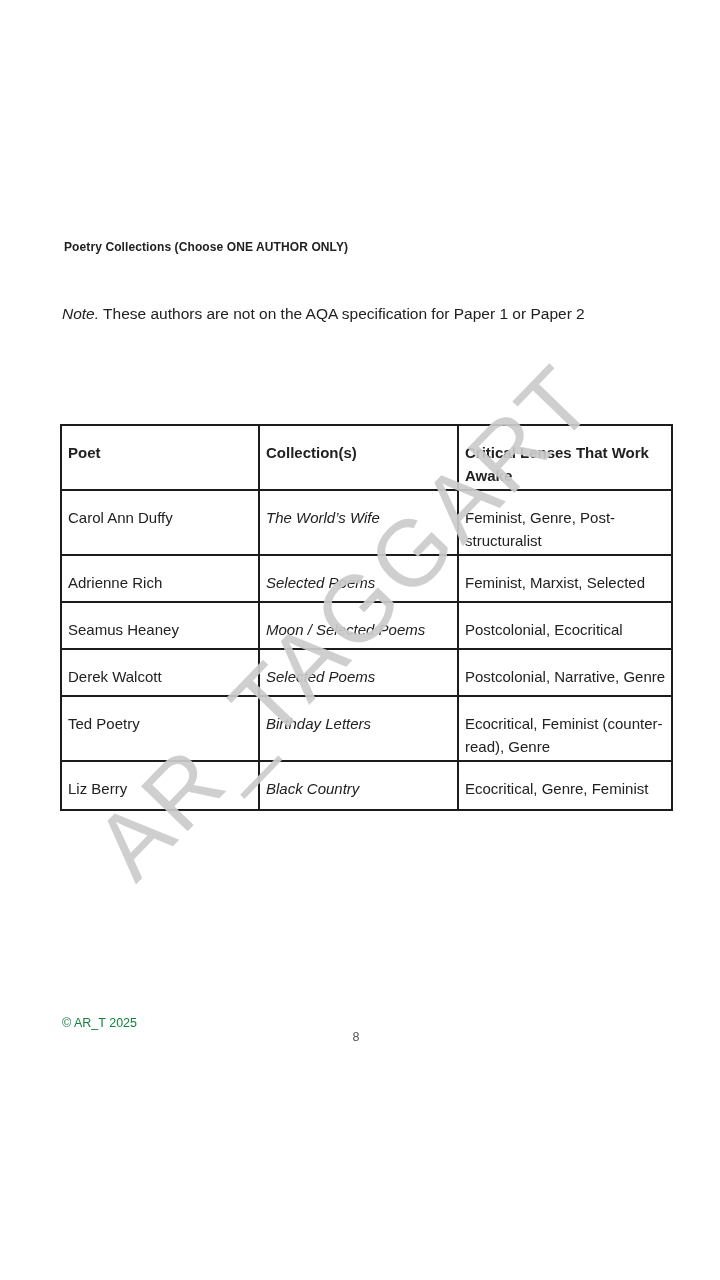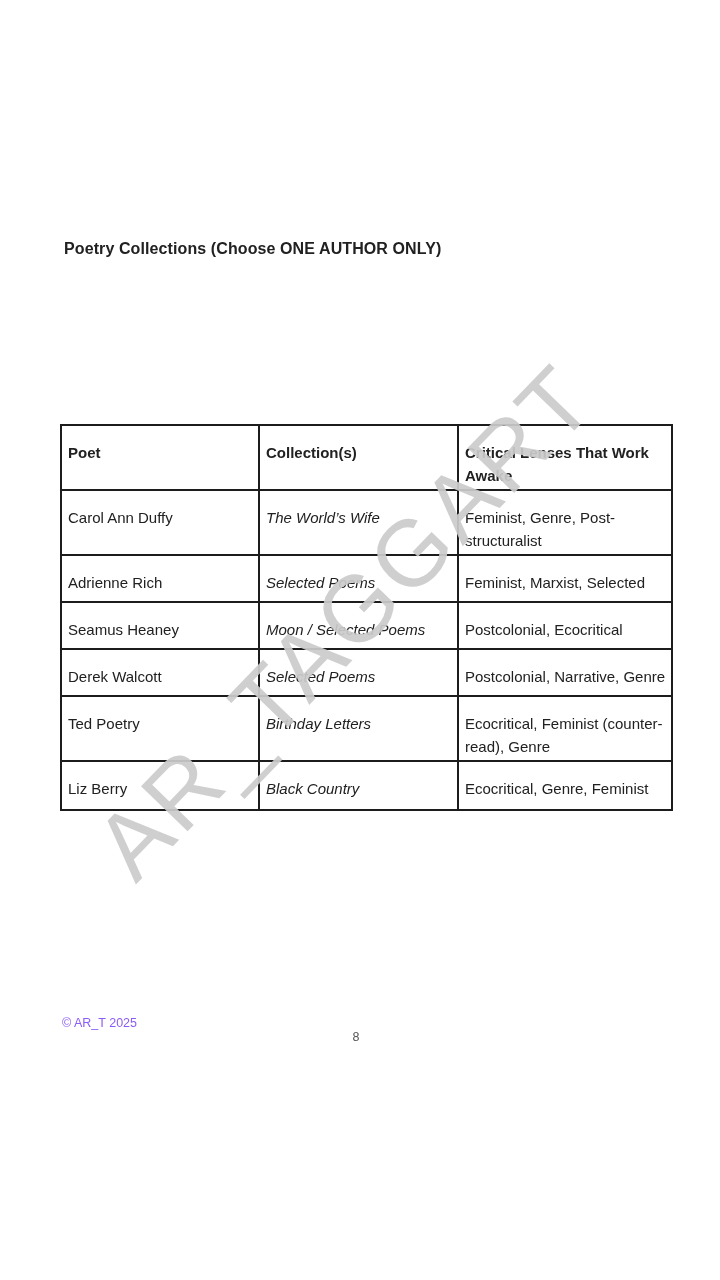--- a/index.html
+++ b/index.html
@@ -12,21 +12,21 @@
     width: 720px;
     height: 1280px;
     overflow: hidden;
     font-family: "Liberation Sans", sans-serif;
     color: #212121;
   }
   .page-title {
     position: absolute;
     left: 64px;
     top: 240px;
-    font-size: 16px;
+    font-size: 12px;
     font-weight: bold;
     letter-spacing: 0.1px;
   }
   .note {
     position: absolute;
     left: 62px;
     top: 296px;
     width: 600px;
     font-size: 15.5px;
   }
@@ -79,38 +79,39 @@
     transform: rotate(-46deg);
     z-index: 5;
     pointer-events: none;
     white-space: nowrap;
   }
   .copyright {
     position: absolute;
     left: 62px;
     top: 1016px;
     font-size: 12.5px;
-    color: #8b5cf6;
+    color: #15803d;
   }
   .page-number {
     position: absolute;
     left: 0;
     top: 1030px;
     width: 712px;
     text-align: center;
     font-size: 12.5px;
     color: #555555;
   }
 </style>
 </head>
 <body>
 
 <div class="page-title">Poetry Collections (Choose ONE AUTHOR ONLY)</div>
 
 <div class="note">
+  <div class="line"><span class="em">Note.</span><span> These authors are not on the AQA specification for Paper 1 or Paper 2</span></div>
 </div>
 
 <table class="poets">
   <colgroup>
     <col style="width:198px">
     <col style="width:199px">
     <col style="width:214px">
   </colgroup>
   <thead>
     <tr>

